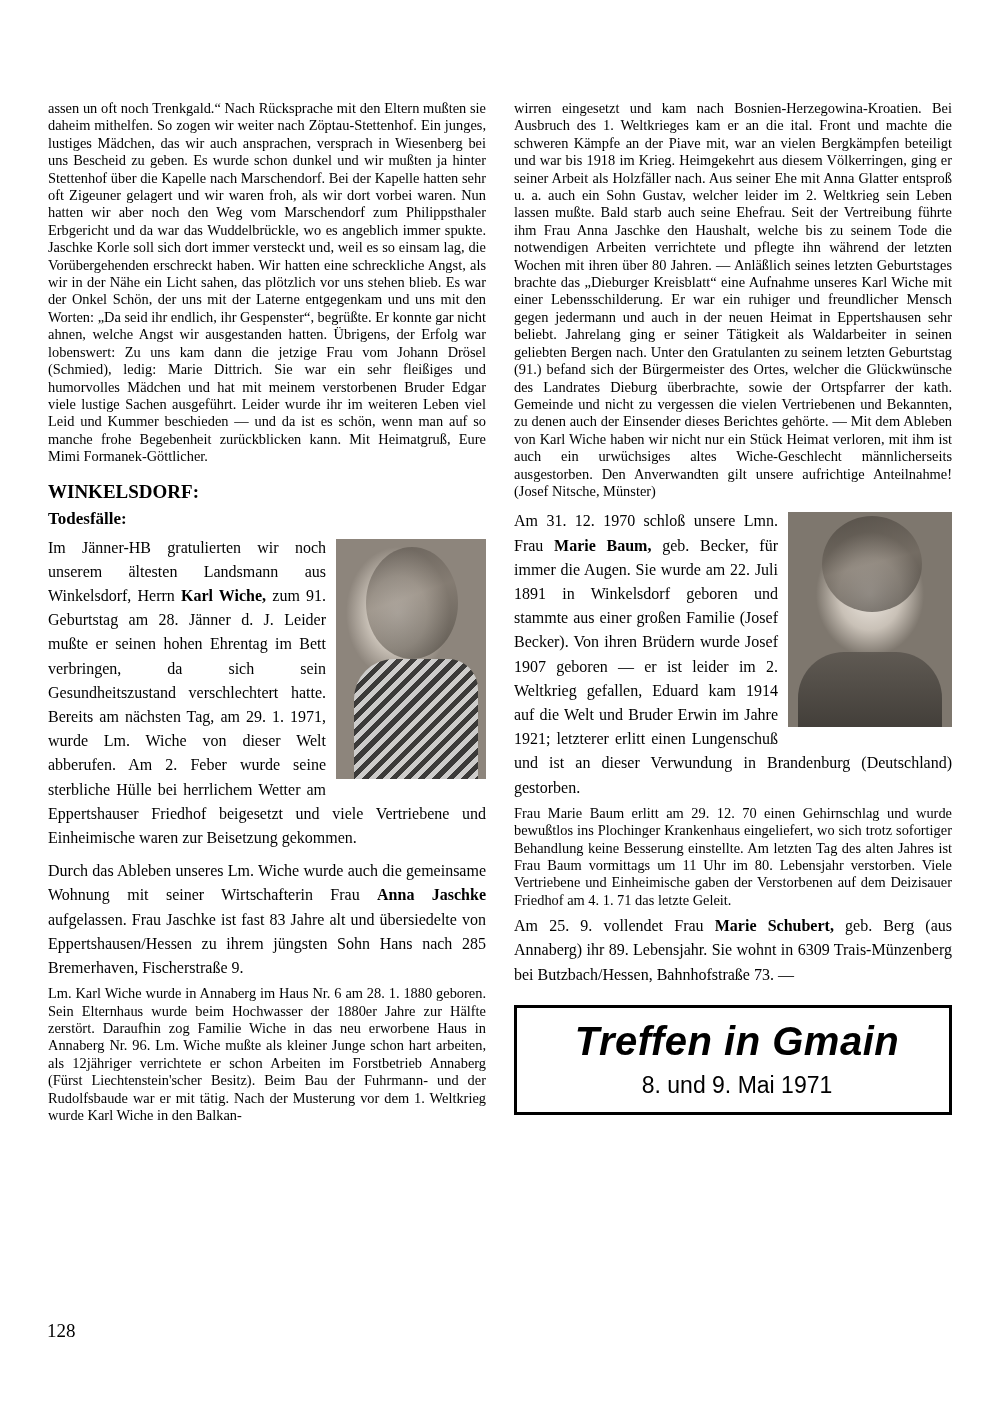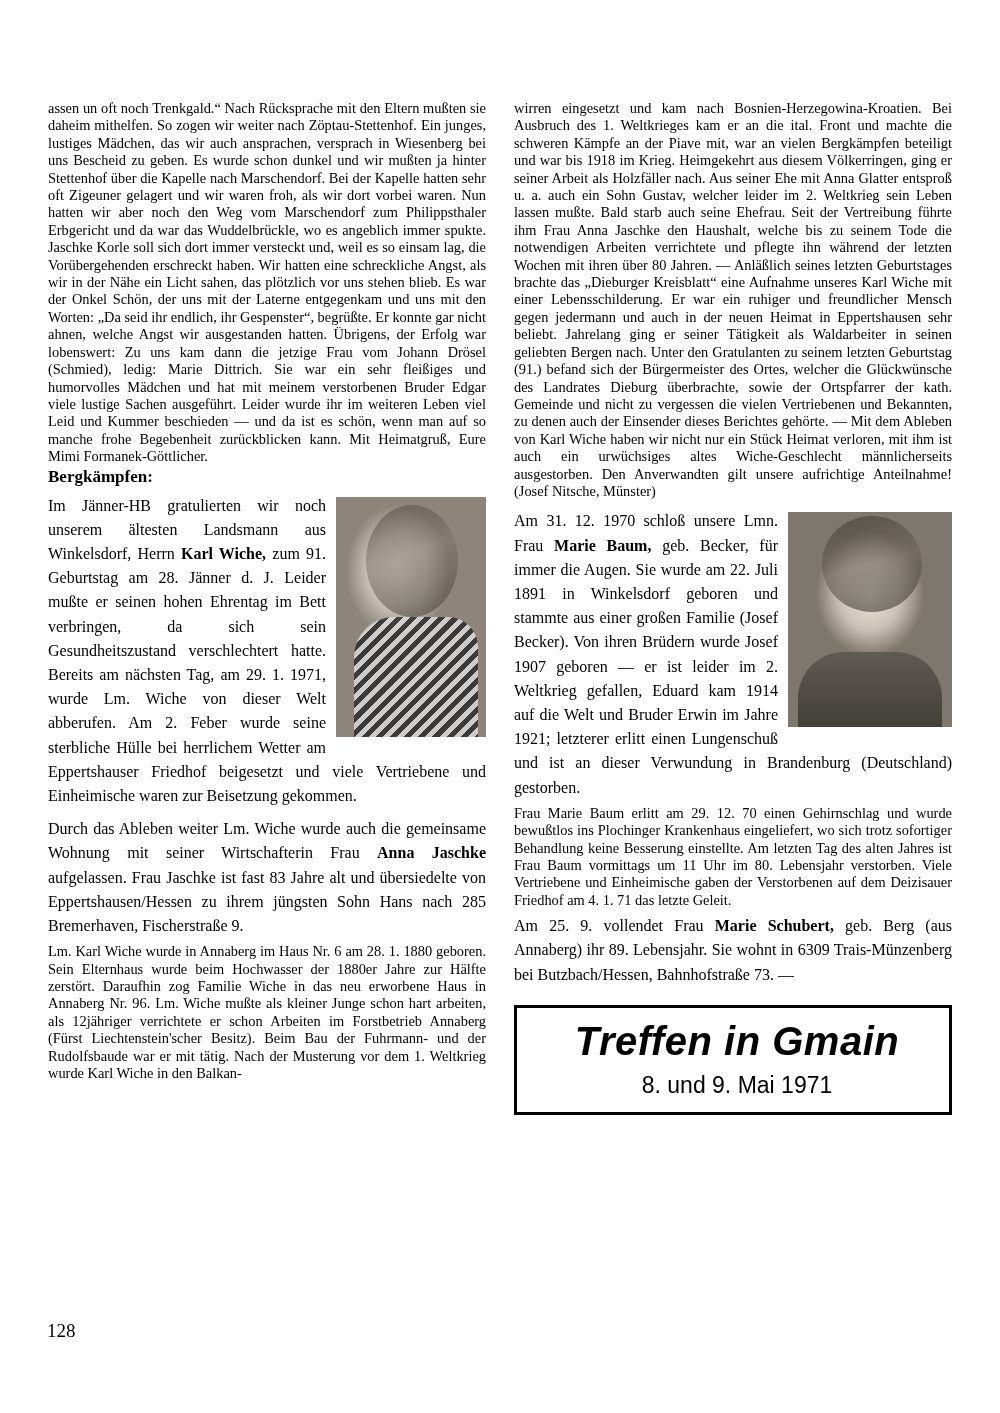--- a/index.html
+++ b/index.html
@@ -161,30 +161,31 @@
 </head>
 <body>
 
 <div class="page">
   <div class="columns">
 
     <div class="col col-left">
 
       <p class="small">assen un oft noch Trenkgald.“ Nach Rücksprache mit den Eltern mußten sie daheim mithelfen. So zogen wir weiter nach Zöptau-Stettenhof. Ein junges, lustiges Mädchen, das wir auch ansprachen, versprach in Wiesenberg bei uns Bescheid zu geben. Es wurde schon dunkel und wir mußten ja hinter Stettenhof über die Kapelle nach Marschendorf. Bei der Kapelle hatten sehr oft Zigeuner gelagert und wir waren froh, als wir dort vorbei waren. Nun hatten wir aber noch den Weg vom Marschendorf zum Philippsthaler Erbgericht und da war das Wuddelbrückle, wo es angeblich immer spukte. Jaschke Korle soll sich dort immer versteckt und, weil es so einsam lag, die Vorübergehenden erschreckt haben. Wir hatten eine schreckliche Angst, als wir in der Nähe ein Licht sahen, das plötzlich vor uns stehen blieb. Es war der Onkel Schön, der uns mit der Laterne entgegenkam und uns mit den Worten: „Da seid ihr endlich, ihr Gespenster“, begrüßte. Er konnte gar nicht ahnen, welche Angst wir ausgestanden hatten. Übrigens, der Erfolg war lobenswert: Zu uns kam dann die jetzige Frau vom Johann Drösel (Schmied), ledig: Marie Dittrich. Sie war ein sehr fleißiges und humorvolles Mädchen und hat mit meinem verstorbenen Bruder Edgar viele lustige Sachen ausgeführt. Leider wurde ihr im weiteren Leben viel Leid und Kummer beschieden — und da ist es schön, wenn man auf so manche frohe Begebenheit zurückblicken kann. Mit Heimatgruß, Eure Mimi Formanek-Göttlicher.</p>
 
-      <div class="sub-head">Bergkämpfen:</div>
+      <div class="section-head">WINKELSDORF:</div>
+      <div class="sub-head">Todesfälle:</div>
 
       <div class="clearfix">
         <div class="portrait p1"></div>
         <p class="big"><span>Im Jänner-HB gratulierten wir noch unserem ältesten Landsmann aus Winkelsdorf, Herrn </span><b>Karl Wiche,</b><span> zum 91. Geburtstag am 28. Jänner d. J. Leider mußte er seinen hohen Ehrentag im Bett verbringen, da sich sein Gesundheitszustand verschlechtert hatte. Bereits am nächsten Tag, am 29. 1. 1971, wurde Lm. Wiche von dieser Welt abberufen. Am 2. Feber wurde seine sterbliche Hülle bei herrlichem Wetter am Eppertshauser Friedhof beigesetzt und viele Vertriebene und Einheimische waren zur Beisetzung gekommen.</span></p>
       </div>
 
       <div class="gap"></div>
 
-      <p class="big"><span>Durch das Ableben weiter Lm. Wiche wurde auch die gemeinsame Wohnung mit seiner Wirtschafterin Frau </span><b>Anna Jaschke</b><span> aufgelassen. Frau Jaschke ist fast 83 Jahre alt und übersiedelte von Eppertshausen/Hessen zu ihrem jüngsten Sohn Hans nach 285 Bremerhaven, Fischerstraße 9.</span></p>
+      <p class="big"><span>Durch das Ableben unseres Lm. Wiche wurde auch die gemeinsame Wohnung mit seiner Wirtschafterin Frau </span><b>Anna Jaschke</b><span> aufgelassen. Frau Jaschke ist fast 83 Jahre alt und übersiedelte von Eppertshausen/Hessen zu ihrem jüngsten Sohn Hans nach 285 Bremerhaven, Fischerstraße 9.</span></p>
 
       <div class="gap-s"></div>
 
       <p class="small">Lm. Karl Wiche wurde in Annaberg im Haus Nr. 6 am 28. 1. 1880 geboren. Sein Elternhaus wurde beim Hochwasser der 1880er Jahre zur Hälfte zerstört. Daraufhin zog Familie Wiche in das neu erworbene Haus in Annaberg Nr. 96. Lm. Wiche mußte als kleiner Junge schon hart arbeiten, als 12jähriger verrichtete er schon Arbeiten im Forstbetrieb Annaberg (Fürst Liechtenstein'scher Besitz). Beim Bau der Fuhrmann- und der Rudolfsbaude war er mit tätig. Nach der Musterung vor dem 1. Weltkrieg wurde Karl Wiche in den Balkan-</p>
     </div>
 
     <div class="col col-right">
 
       <p class="small">wirren eingesetzt und kam nach Bosnien-Herzegowina-Kroatien. Bei Ausbruch des 1. Weltkrieges kam er an die ital. Front und machte die schweren Kämpfe an der Piave mit, war an vielen Bergkämpfen beteiligt und war bis 1918 im Krieg. Heimgekehrt aus diesem Völkerringen, ging er seiner Arbeit als Holzfäller nach. Aus seiner Ehe mit Anna Glatter entsproß u. a. auch ein Sohn Gustav, welcher leider im 2. Weltkrieg sein Leben lassen mußte. Bald starb auch seine Ehefrau. Seit der Vertreibung führte ihm Frau Anna Jaschke den Haushalt, welche bis zu seinem Tode die notwendigen Arbeiten verrichtete und pflegte ihn während der letzten Wochen mit ihren über 80 Jahren. — Anläßlich seines letzten Geburtstages brachte das „Dieburger Kreisblatt“ eine Aufnahme unseres Karl Wiche mit einer Lebensschilderung. Er war ein ruhiger und freundlicher Mensch gegen jedermann und auch in der neuen Heimat in Eppertshausen sehr beliebt. Jahrelang ging er seiner Tätigkeit als Waldarbeiter in seinen geliebten Bergen nach. Unter den Gratulanten zu seinem letzten Geburtstag (91.) befand sich der Bürgermeister des Ortes, welcher die Glückwünsche des Landrates Dieburg überbrachte, sowie der Ortspfarrer der kath. Gemeinde und nicht zu vergessen die vielen Vertriebenen und Bekannten, zu denen auch der Einsender dieses Berichtes gehörte. — Mit dem Ableben von Karl Wiche haben wir nicht nur ein Stück Heimat verloren, mit ihm ist auch ein urwüchsiges altes Wiche-Geschlecht männlicherseits ausgestorben. Den Anverwandten gilt unsere aufrichtige Anteilnahme! (Josef Nitsche, Münster)</p>
 

